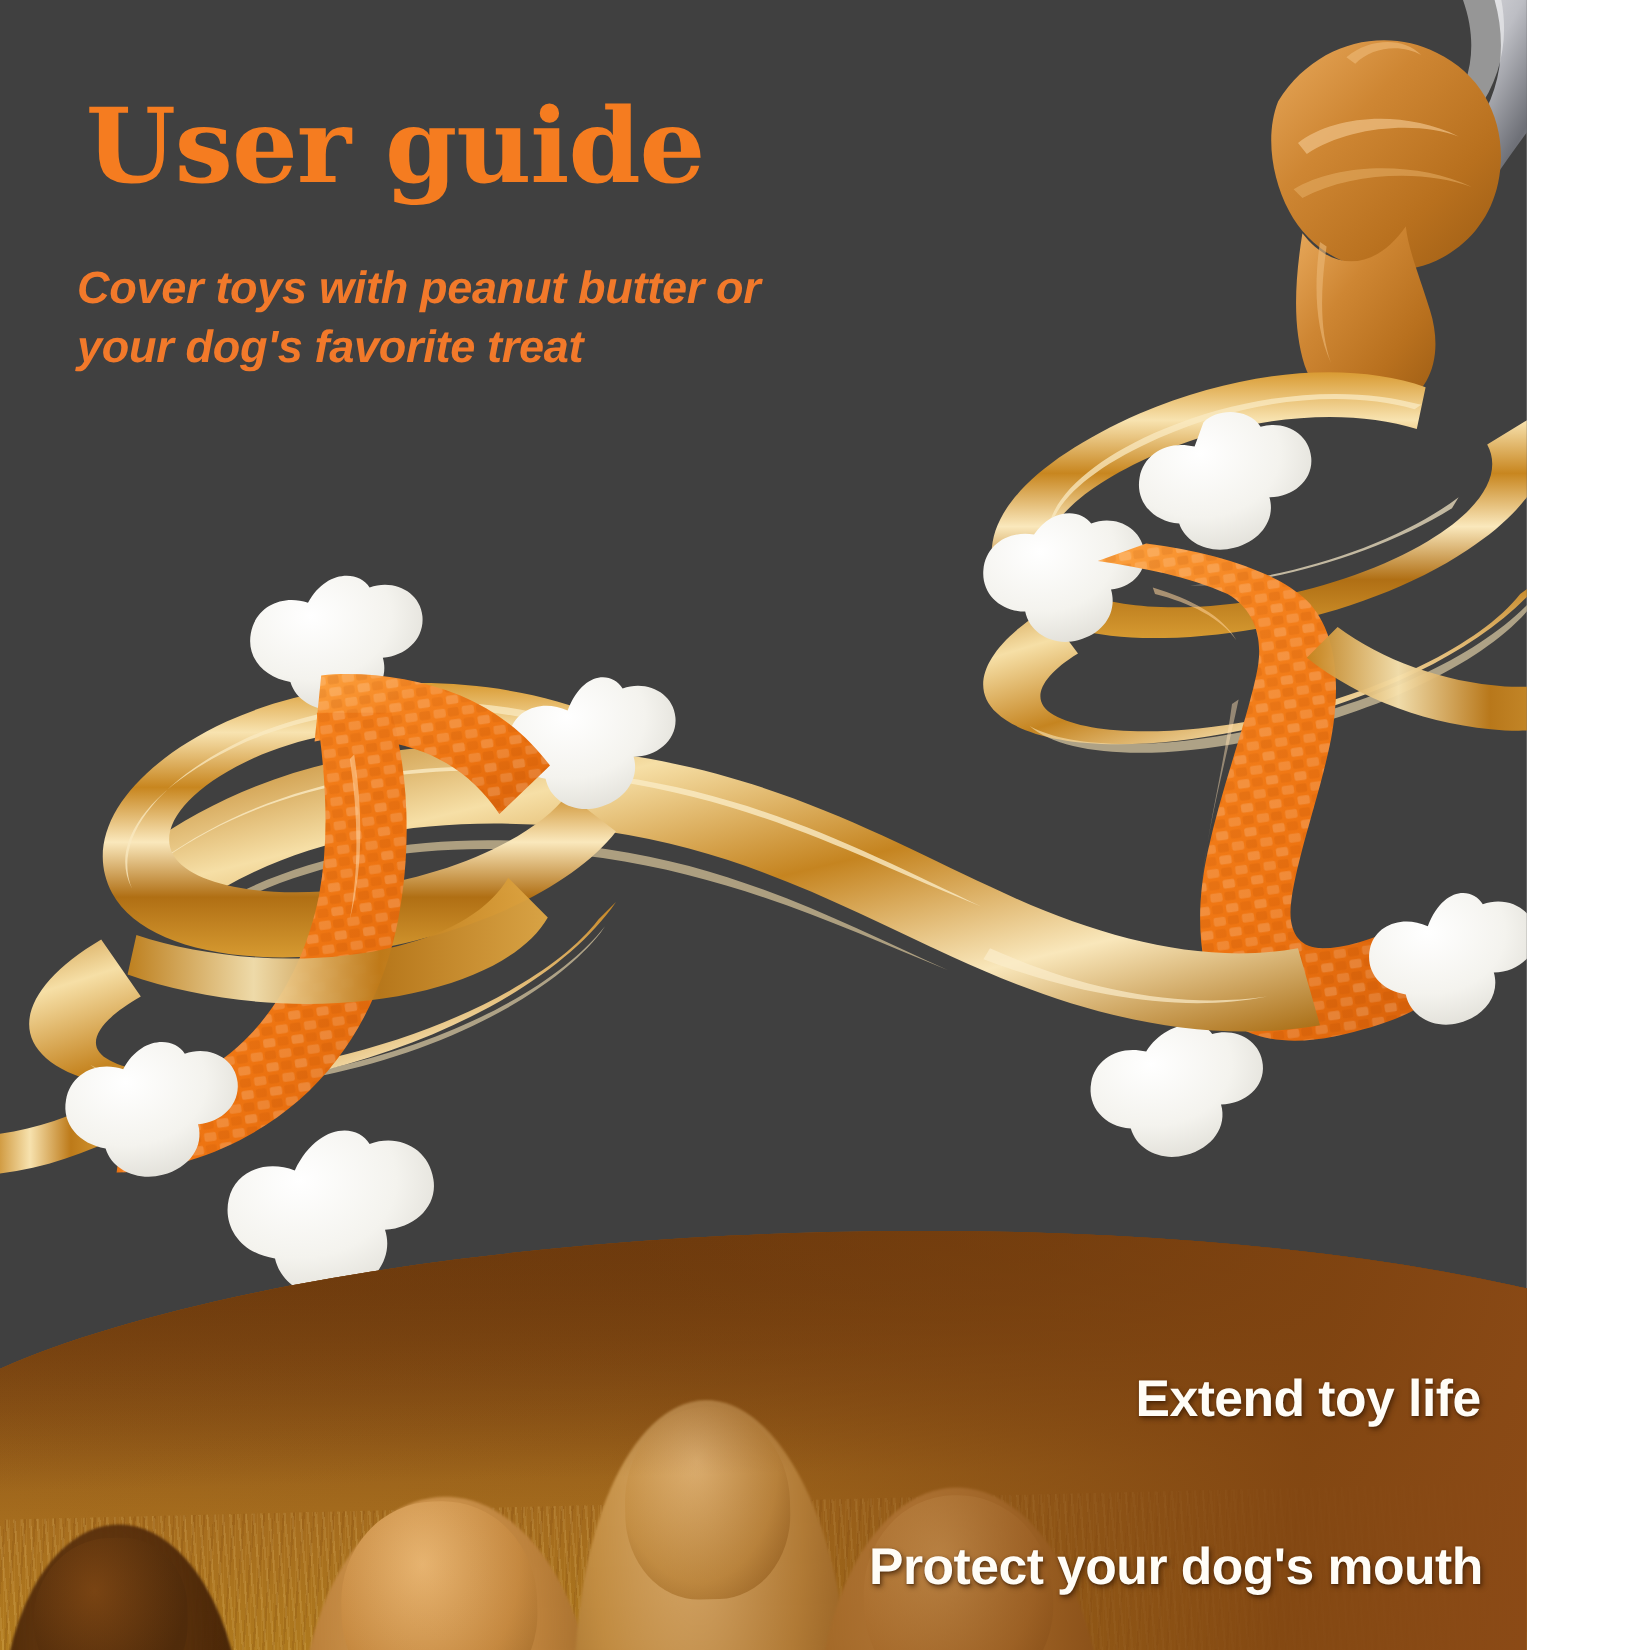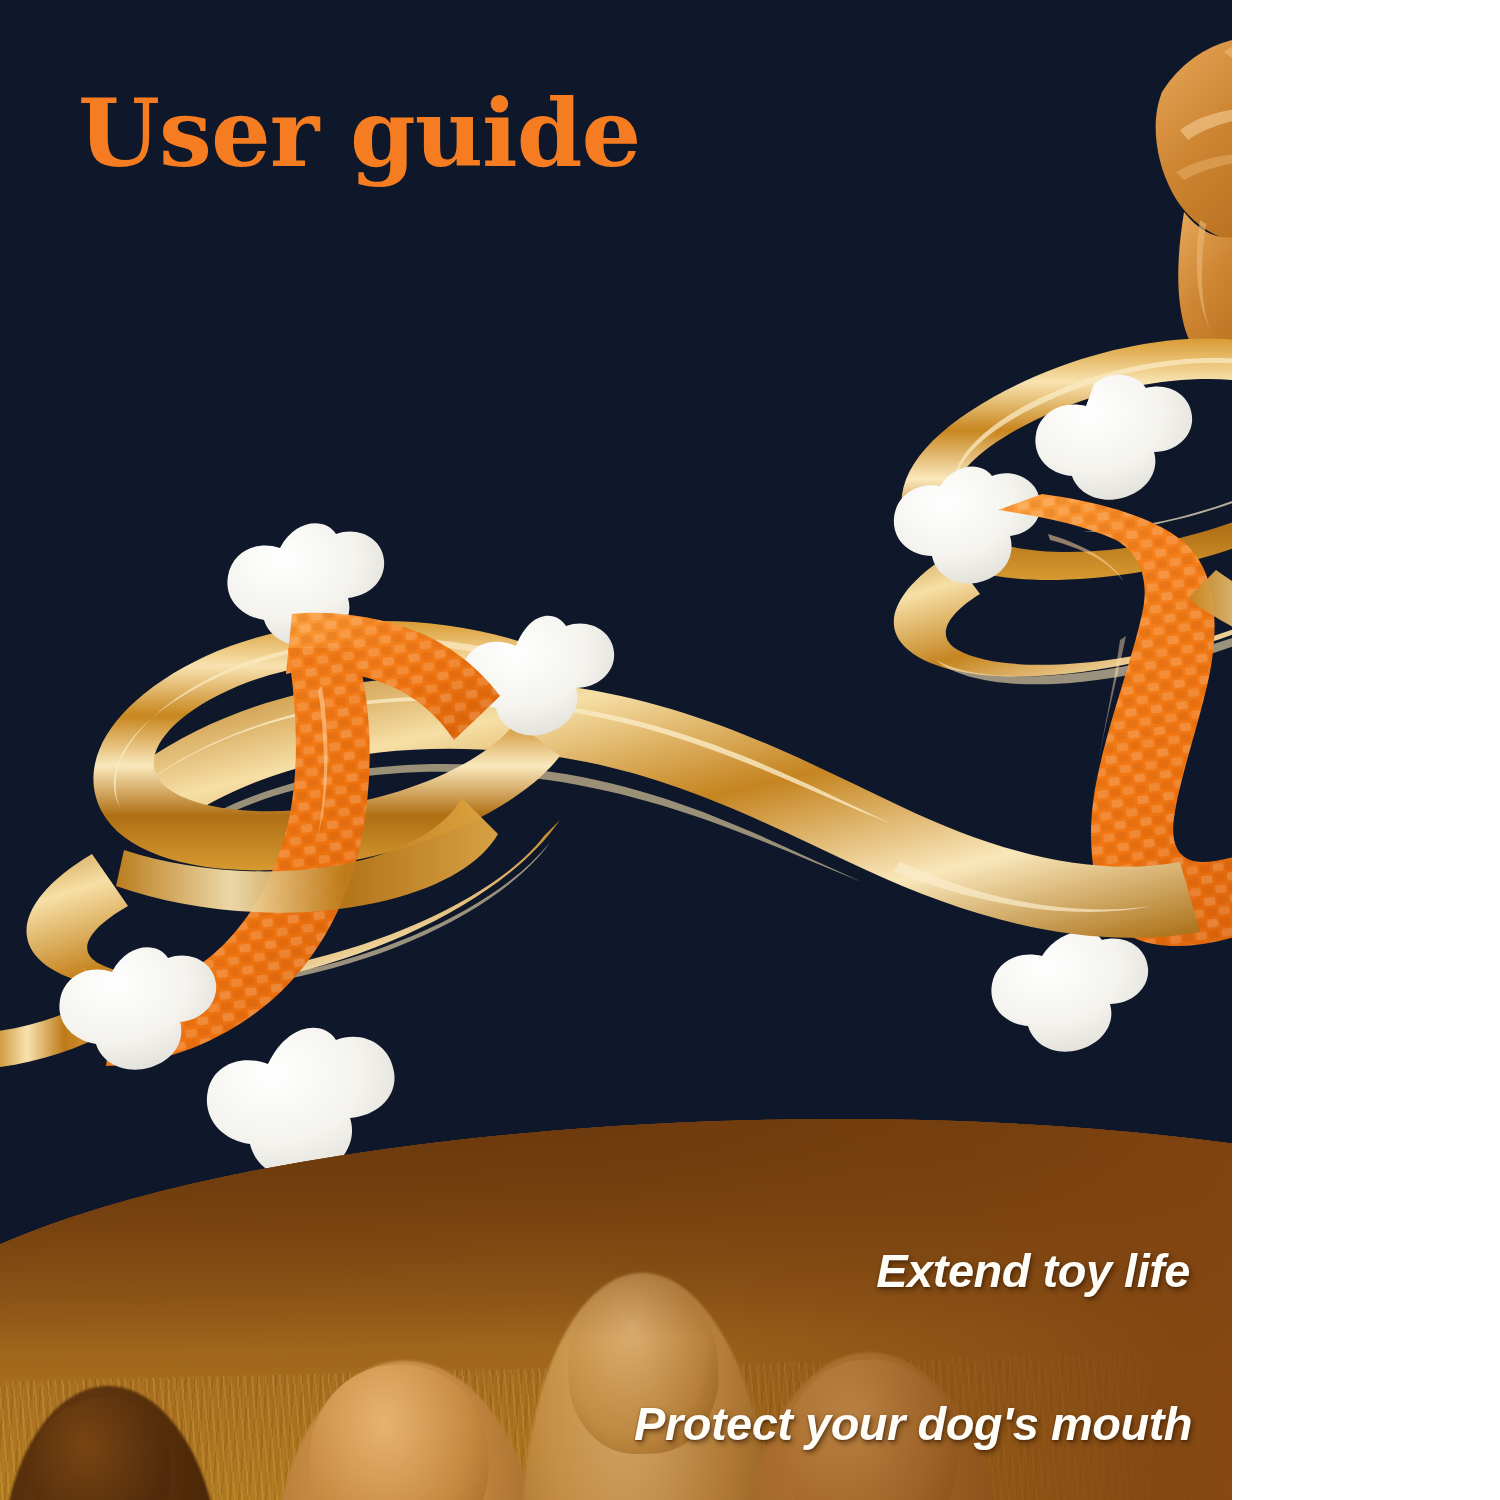--- a/index.html
+++ b/index.html
@@ -1,18 +1,18 @@
 <!DOCTYPE html>
 <html><head>
 <meta charset="utf-8">
 <style>
   html,body{margin:0;padding:0;background:#fff;}
   body{width:1500px;height:1500px;overflow:hidden;
        font-family:"Liberation Sans",sans-serif;}
-  #stage{position:relative;width:1232px;height:1500px;background:#0f172a;overflow:hidden;}
+  #stage{position:relative;width:1388px;height:1500px;background:#404040;overflow:hidden;}
 
   
   #headline{
     position:absolute;left:78px;top:86px;
     font-family:"DejaVu Serif","Liberation Serif",serif;
     font-weight:700;font-size:94px;line-height:1.0;
     letter-spacing:-1px;color:#F57C20;white-space:nowrap;
   }
   #subline{
     position:absolute;left:70px;top:234px;width:870px;
@@ -63,21 +63,21 @@
     background:linear-gradient(180deg,#6d3a0d 0%,rgba(109,58,13,.55) 45%,rgba(109,58,13,0) 100%);
   }
 
   
   .dog{position:absolute;border-radius:50% 50% 46% 46%/58% 58% 42% 42%;}
 
   
   .benefit{
     position:absolute;
     font-family:"Liberation Sans",sans-serif;
-    font-style:italic;font-weight:700;
+    font-weight:700;
     color:#FFFDF7;
     white-space:nowrap;
     text-shadow:2px 3px 5px rgba(50,22,0,.55), 0 1px 2px rgba(60,26,0,.5);
     letter-spacing:-.5px;
   }
   #b1{right:42px;top:1243px;font-size:47px;}
   #b2{right:40px;top:1396px;font-size:47px;}
   #b3{right:40px;top:1428px;font-size:47px;}
 </style>
 </head>
@@ -288,20 +288,24 @@
                C378 1116 398 1096 394 1072 C390 1044 362 1030 336 1040
                C324 1020 288 1022 268 1064 Z" fill="url(#boneW)"></path>
 
       <path d="M116 886 C196 914 300 922 388 900 C444 886 482 862 498 834
                L462 798 C446 826 410 848 362 860 C284 880 190 872 124 850 Z" fill="url(#car3)" opacity=".95"></path>
     </g>
   </svg>
 
   <div id="headline">User guide</div>
 
+  <div id="subline">
+    <div>Cover toys with peanut butter or</div>
+    <div>your dog's favorite treat</div>
+  </div>
 
   <div id="panel">
     <div id="panel-photo">
       <div id="grass"></div>
 
       <div class="dog" style="left:118px;top:250px;width:220px;height:330px;
                   background:radial-gradient(ellipse at 42% 30%, #6b3c12 0%, #4a2608 55%, #331903 100%);
                   filter:blur(1px);opacity:.96;"></div>
       <div class="dog" style="left:150px;top:262px;width:140px;height:150px;border-radius:50% 42% 48% 50%;
                   background:radial-gradient(ellipse at 40% 32%, #794413 0%, #4e2a0a 70%);"></div>

